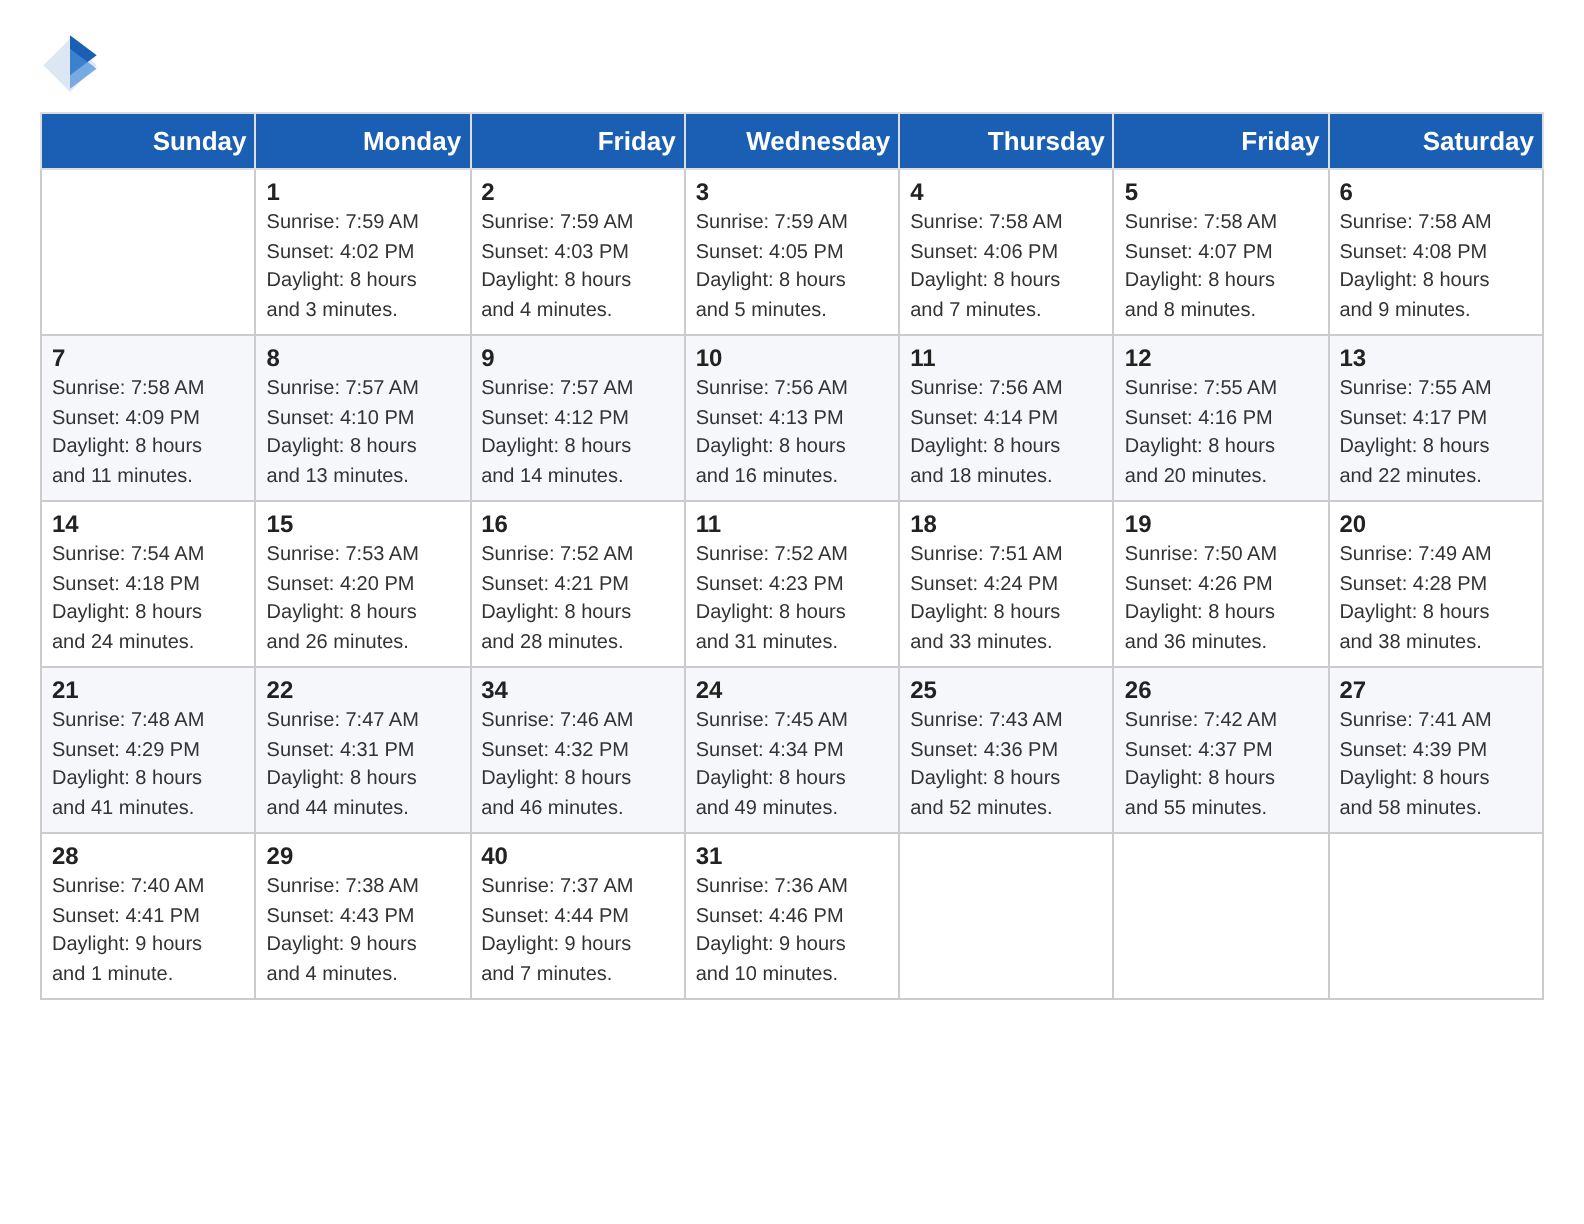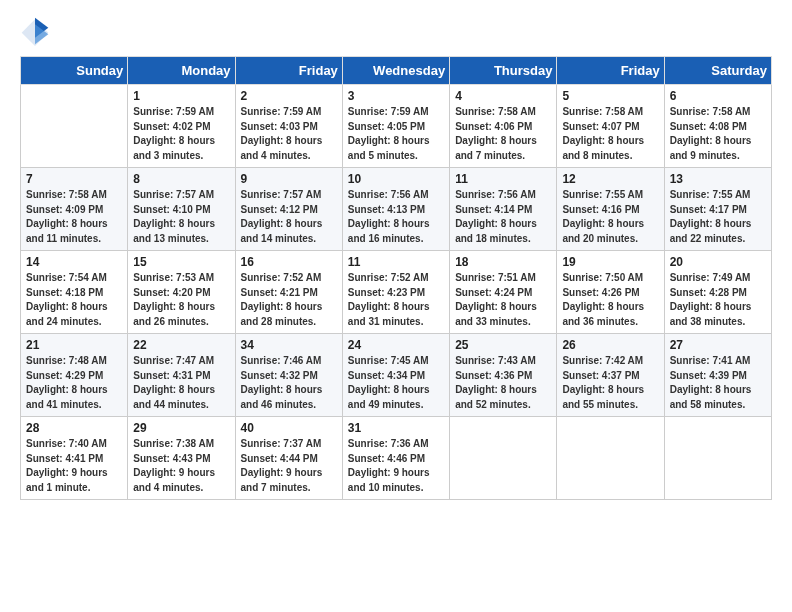--- a/index.html
+++ b/index.html
@@ -84,21 +84,20 @@
       font-size: 12px;
       font-weight: bold;
       color: #222;
       display: block;
       margin-bottom: 2px;
     }
     .day-detail {
       font-size: 10px;
       color: #333;
       line-height: 1.45;
-      font-weight: bold;
     }
     .empty-cell {
       background: #f9f9f9;
     }
   </style>
 </head>
 <body>
 
 <div class="page">
   <div class="header">

